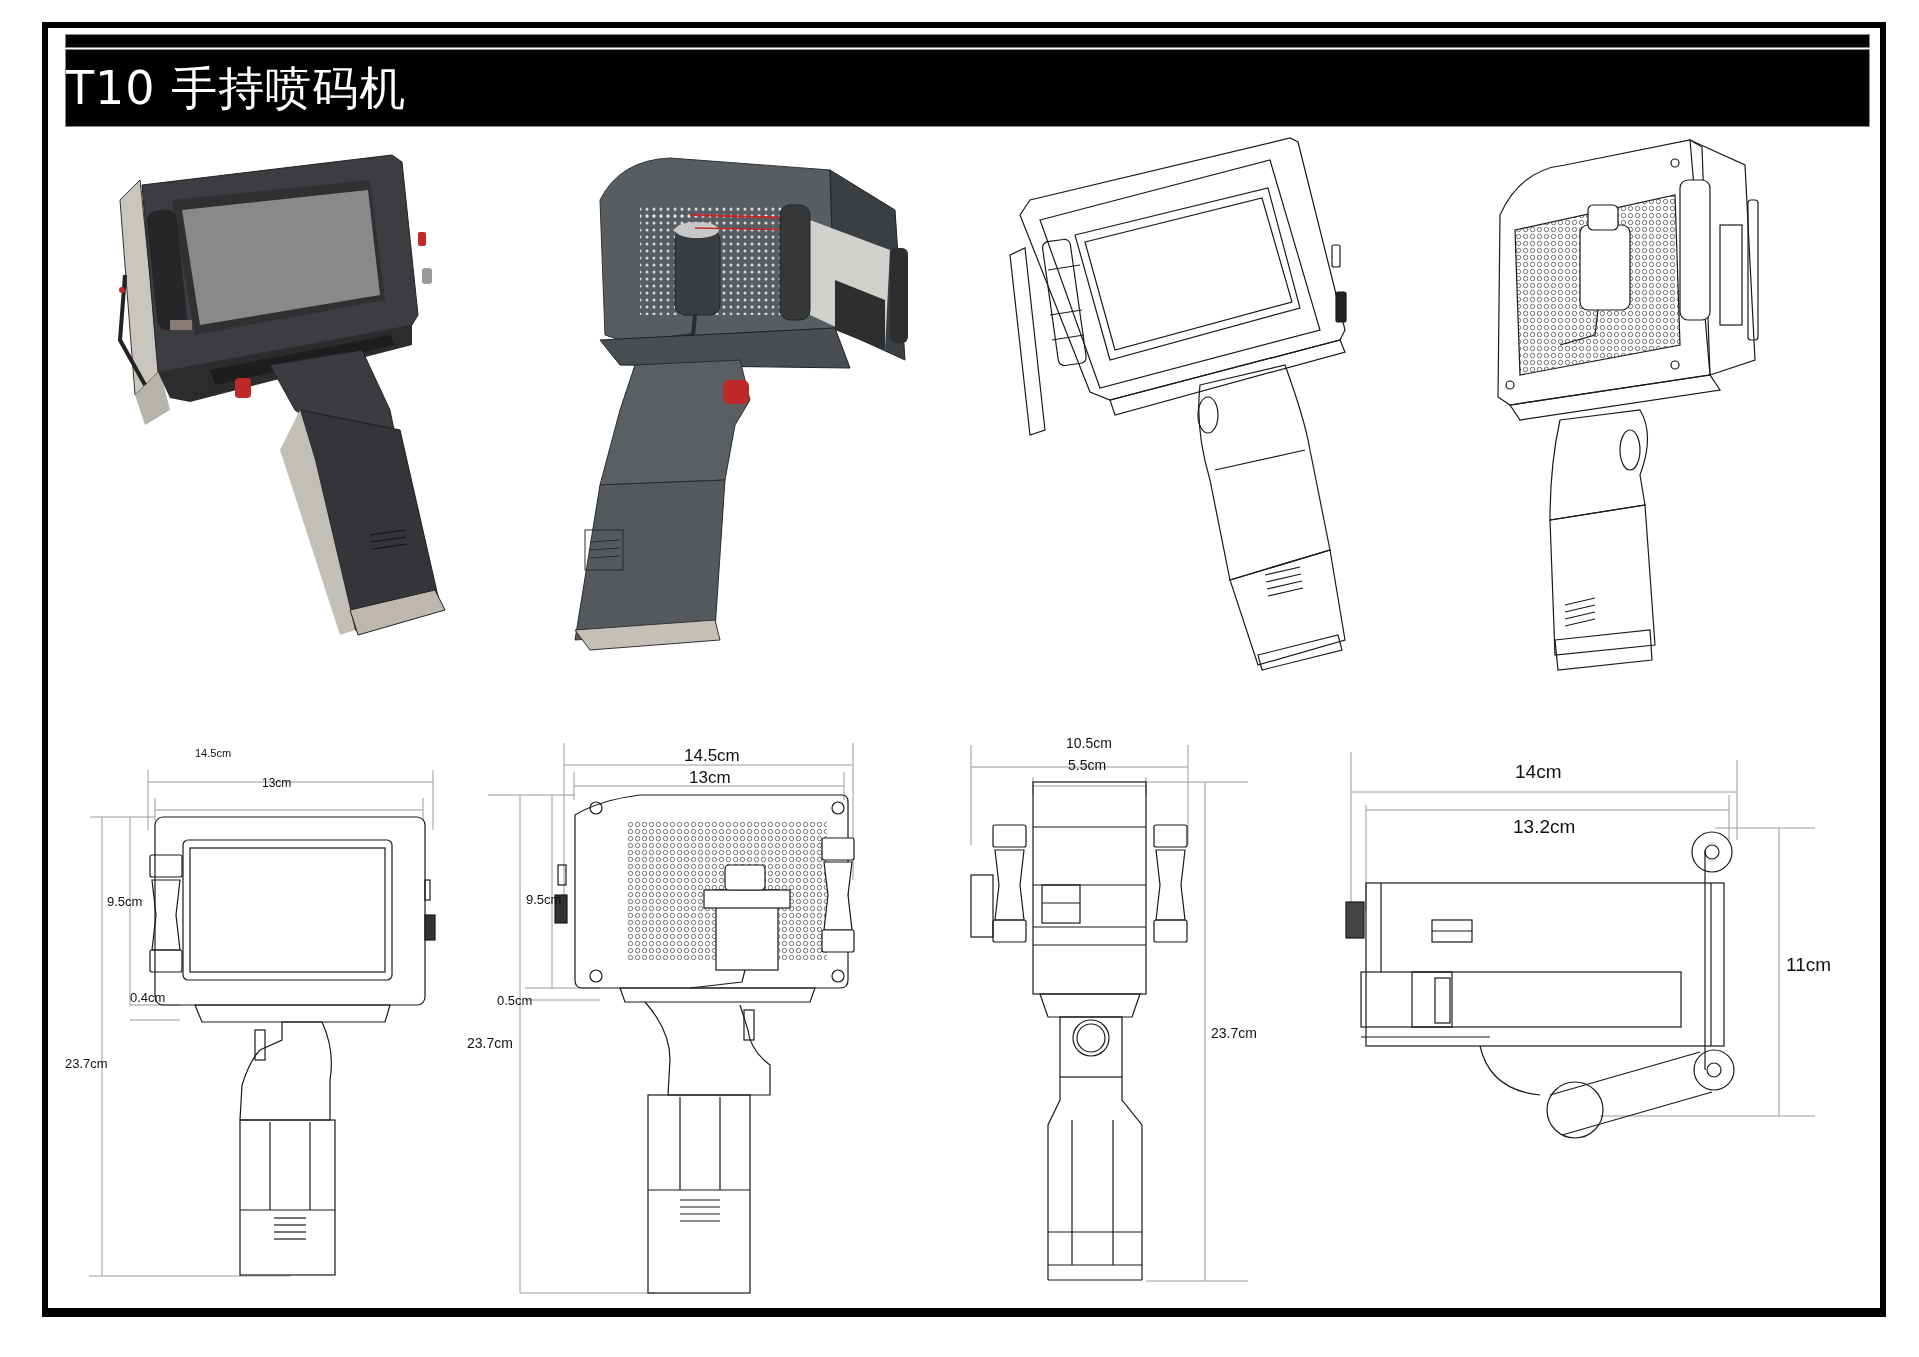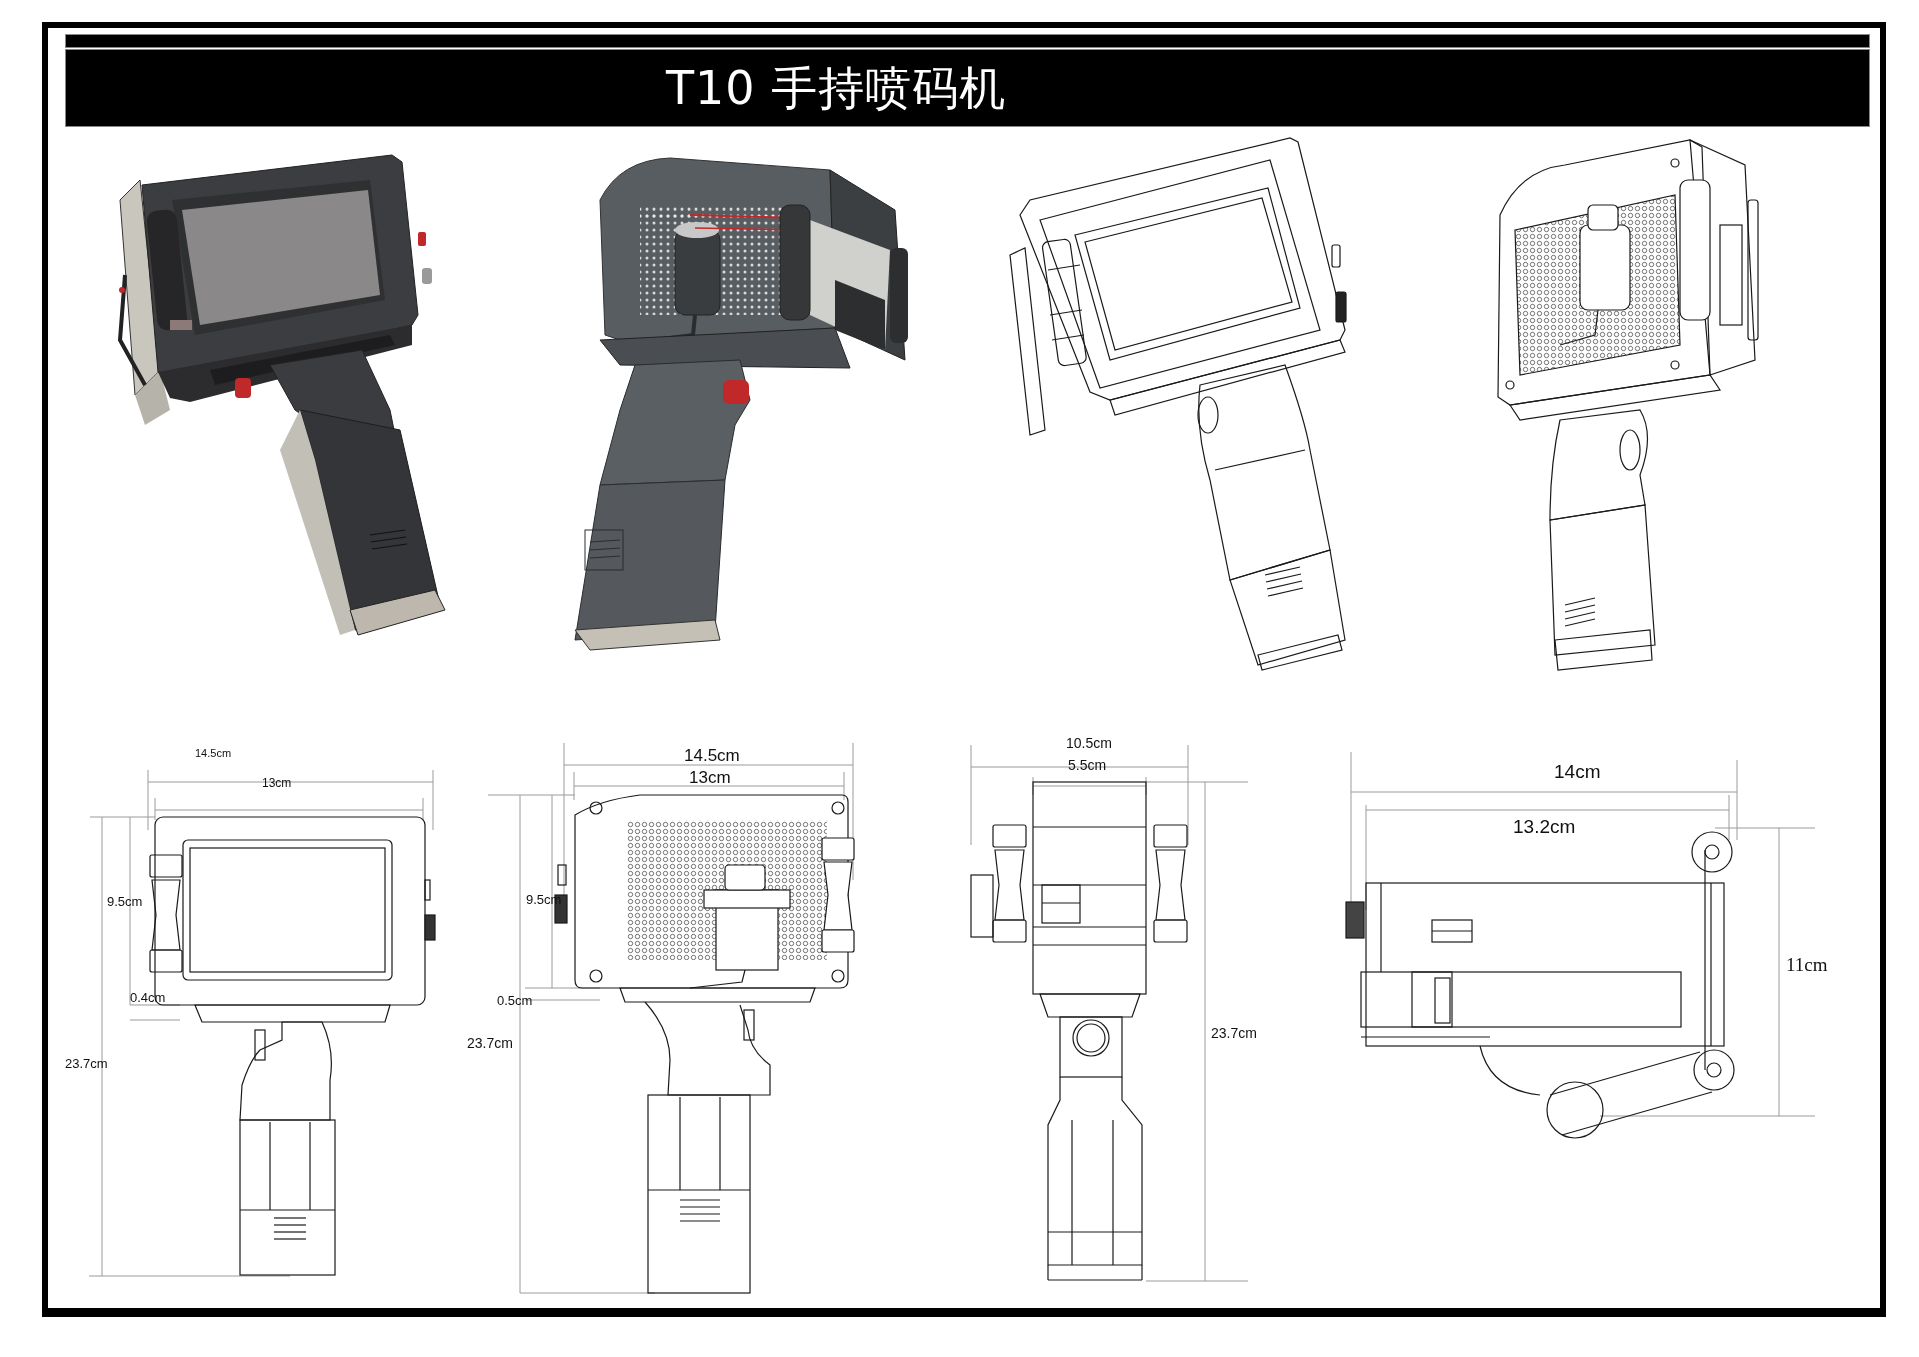--- a/index.html
+++ b/index.html
@@ -1,21 +1,21 @@
 <!DOCTYPE html>
 <html><head>
 <meta charset="utf-8">
 <style>
   html,body{margin:0;padding:0;background:#ffffff;}
   body{width:1919px;height:1357px;position:relative;overflow:hidden;font-family:"Liberation Sans",sans-serif;}
   .abs{position:absolute;}
   #frame{left:42px;top:22px;width:1832px;height:1280px;border:6px solid #000;border-bottom-width:9px;box-sizing:content-box;}
   #topbar{left:65px;top:34px;width:1803px;height:12px;background:#000;border:1px solid #888;}
   #titlebar{left:65px;top:49px;width:1803px;height:76px;background:#000;border:1px solid #888;}
-  #title{left:0;top:0;width:1803px;height:76px;color:#fff;font-size:46px;line-height:76px;text-align:left;padding-left:600px;box-sizing:border-box;letter-spacing:1px;font-family:"DejaVu Sans","Liberation Sans",sans-serif;}
+  #title{left:0;top:0;width:1803px;height:76px;color:#fff;font-size:46px;line-height:76px;text-align:left;box-sizing:border-box;letter-spacing:1px;font-family:"DejaVu Sans","Liberation Sans",sans-serif;}
   .dimtext{position:absolute;color:#111;white-space:nowrap;font-family:"Liberation Sans",sans-serif;}
   .dimtext.small{font-size:13px;}
   .dimtext.med{font-size:14px;}
   .dimtext.big{font-size:18px;}
   .dimtext.xbig{font-size:19px;}
   svg{position:absolute;overflow:visible;}
 </style>
 </head>
 <body>
 
@@ -347,15 +347,15 @@
       <circle cx="372" cy="112" r="7"></circle>
     <circle cx="374" cy="330" r="20"></circle>
       <circle cx="374" cy="330" r="7"></circle>
     <circle cx="235" cy="370" r="28"></circle>
     <path d="M210,355 L360,312"></path>
       <path d="M222,395 L372,352"></path>
     <path d="M140,306 Q150,350 200,355"></path>
     <line x1="365" y1="110" x2="365" y2="330"></line>
   </g>
 </svg>
-<div class="dimtext xbig" style="left:1554px;top:761px;">14cm</div>
+<div class="dimtext xbig" style="left:1515px;top:761px;">14cm</div>
 <div class="dimtext xbig" style="left:1513px;top:816px;">13.2cm</div>
-<div class="dimtext xbig" style="left:1786px;top:954px;font-family:Liberation Serif, serif;">11cm</div>
+<div class="dimtext xbig" style="left:1786px;top:954px;">11cm</div>
 
 </body></html>

